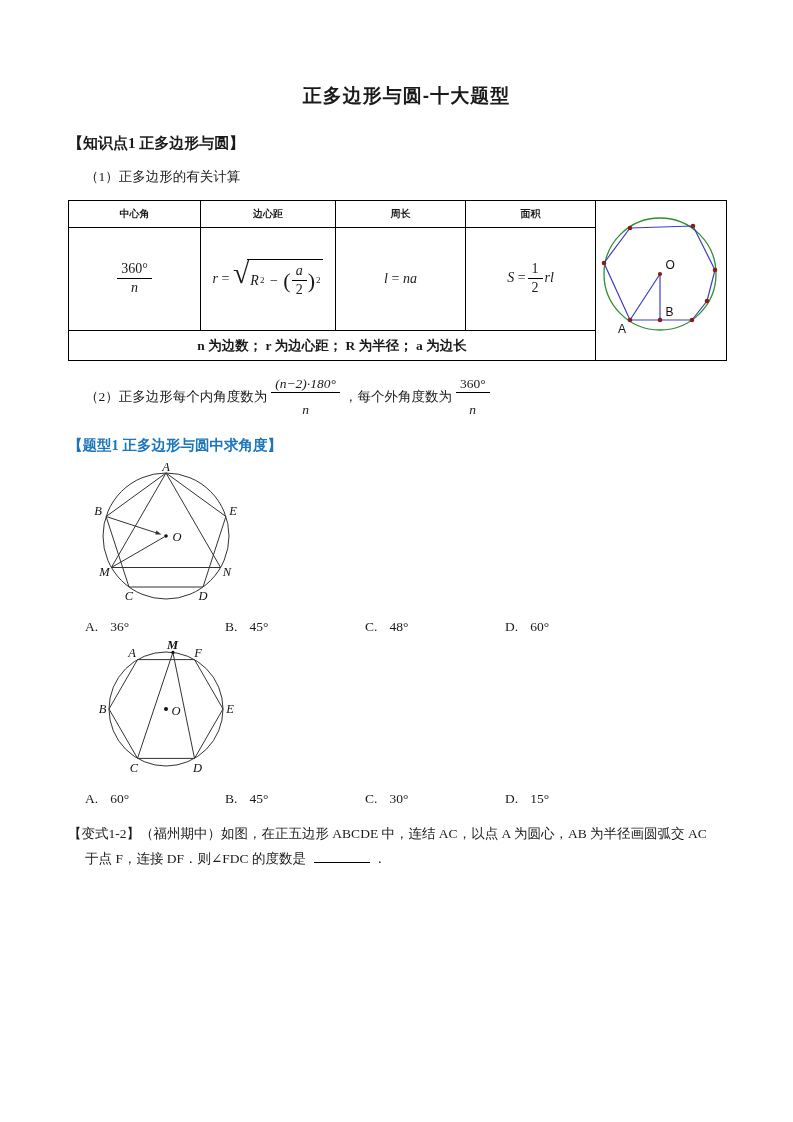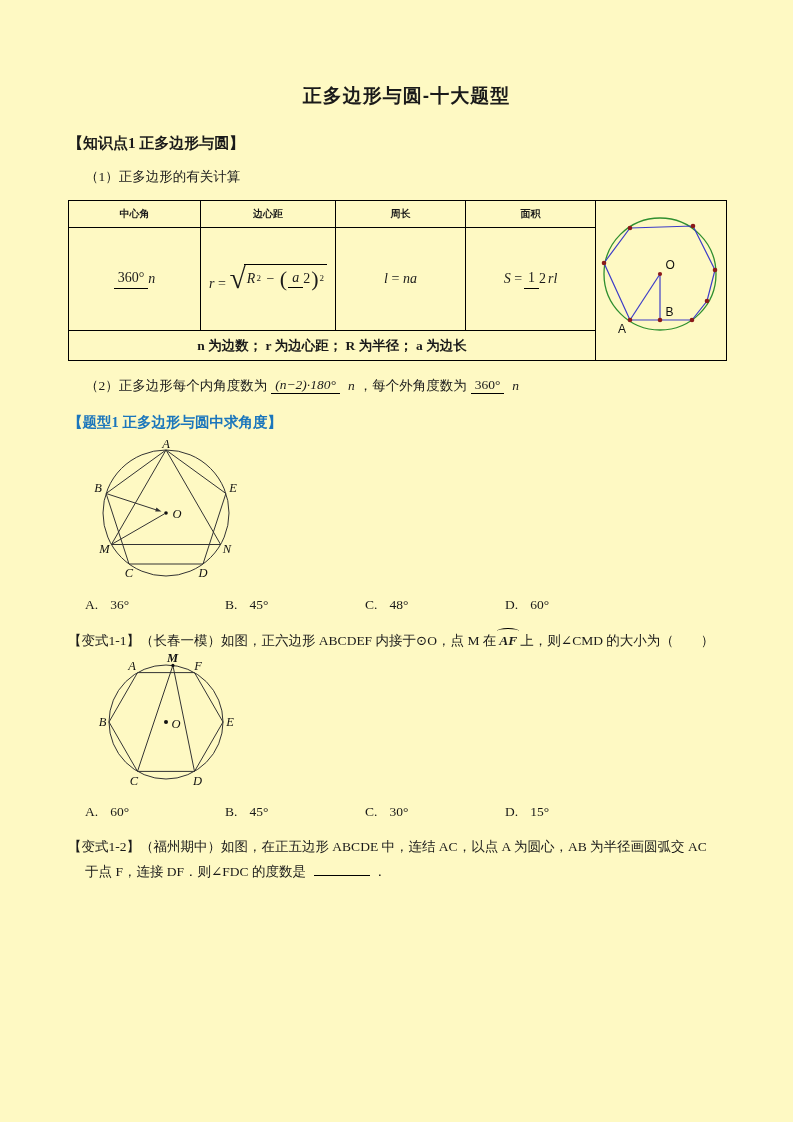--- a/index.html
+++ b/index.html
@@ -2,41 +2,41 @@
 <html style="--accent_blue: #1b76bc; --circle_green: #2f8f2f; --polygon_blue: #3c3cc8; --dot_red: #8b1a1a; --text: #1a1a1a;"><head>
 <meta charset="utf-8">
 <style>
   :root{
     --accent_blue:#1b76bc; --circle_green:#2f8f2f; --polygon_blue:#3c3cc8;
     --dot_red:#8b1a1a; --text:#1a1a1a;
   }
   *{box-sizing:border-box;margin:0;padding:0;}
   html,body{background:#e8e8e8;}
   .page{
-    width:793px;height:1122px;margin:0 auto;background:#fef9c3;
+    width:793px;height:1122px;margin:0 auto;background:#ffffff;
     color:var(--text);
     font-family:"Liberation Serif","DejaVu Serif",serif;
     font-size:13.5px;line-height:1.45;
     padding:82px 48px 0 68px;position:relative;overflow:hidden;
   }
   .title{
     text-align:center;font-weight:bold;font-size:19px;letter-spacing:1px;
     font-family:"Liberation Sans","DejaVu Sans",sans-serif;
   }
   .kp-heading{margin-top:23px;font-weight:bold;font-size:15px;}
   .item1{margin-top:13px;padding-left:17px;}
   
   table.ftable{margin-top:13px;border-collapse:collapse;table-layout:fixed;width:658px;}
   .ftable th,.ftable td{border:1.5px solid #000;text-align:center;vertical-align:middle;padding:2px;}
   .ftable th{height:27px;font-size:10px;font-weight:bold;}
   .ftable td.formula-cell{height:103px;font-size:14px;}
   .ftable td.note-cell{height:30px;font-weight:bold;font-size:13.5px;}
   .ftable td.fig-cell{padding:4px 0;}
   
-  .frac{display:inline-flex;flex-direction:row;vertical-align:middle;text-align:center;line-height:1.15;}
+  .frac{display:inline-flex;flex-direction:column;vertical-align:middle;text-align:center;line-height:1.15;}
   .frac .fnum{border-bottom:1.3px solid #000;padding:0 4px 1px;}
   .frac .fden{padding-top:1px;}
   .math i{font-family:"Liberation Serif",serif;}
   .sqrt{display:inline-flex;align-items:flex-start;}
   .radsign{font-size:30px;line-height:0.95;font-weight:normal;margin-right:-2px;}
   .radicand{border-top:1.4px solid #000;display:inline-flex;align-items:center;padding:3px 3px 0 3px;gap:1px;}
   .paren{font-size:22px;font-weight:200;line-height:1;}
   sup{font-size:9px;}
   .bigfrac{font-size:14px;}
   
@@ -182,23 +182,20 @@
     </svg>
   </div>
 
   <div class="opts">
     <span class="opt"><span class="okey">A.</span><span>36°</span></span>
     <span class="opt"><span class="okey">B.</span><span>45°</span></span>
     <span class="opt"><span class="okey">C.</span><span>48°</span></span>
     <span class="opt"><span class="okey">D.</span><span>60°</span></span>
   </div>
 
-  <div class="qline">
-    <span>【变式1-1】（长春一模）如图，正六边形 ABCDEF 内接于⊙O，点 M 在</span><span class="arcwrap"><span class="archat"></span><span>AF</span></span><span>上，则∠CMD 的大小为（　　）</span>
-  </div>
 
   <div class="figwrap2">
     <svg width="152" height="136" viewBox="0 0 152 136">
       <circle class="sline" cx="76" cy="70" r="57"></circle>
       <path class="sline" d="M47.5,20.6 L19,70 L47.5,119.4 L104.5,119.4 L133,70 L104.5,20.6 Z"></path>
       <line class="sline" x1="82.9" y1="13.4" x2="47.5" y2="119.4"></line>
       <line class="sline" x1="82.9" y1="13.4" x2="104.5" y2="119.4"></line>
       <circle cx="82.9" cy="13.4" r="1.6" fill="#111"></circle>
       <circle cx="76" cy="70" r="2" fill="#111"></circle>
       <text class="slabel" x="82.5" y="9.5" text-anchor="middle" style="font-weight:bold">M</text>

